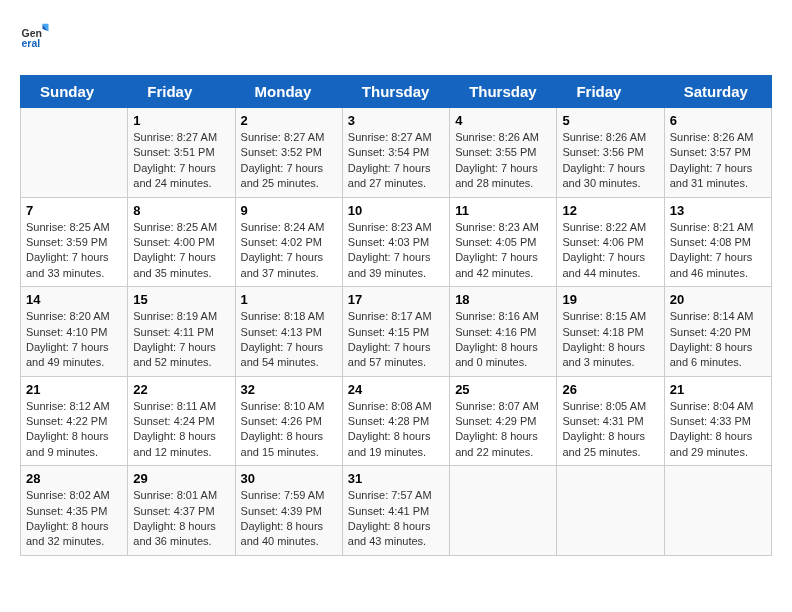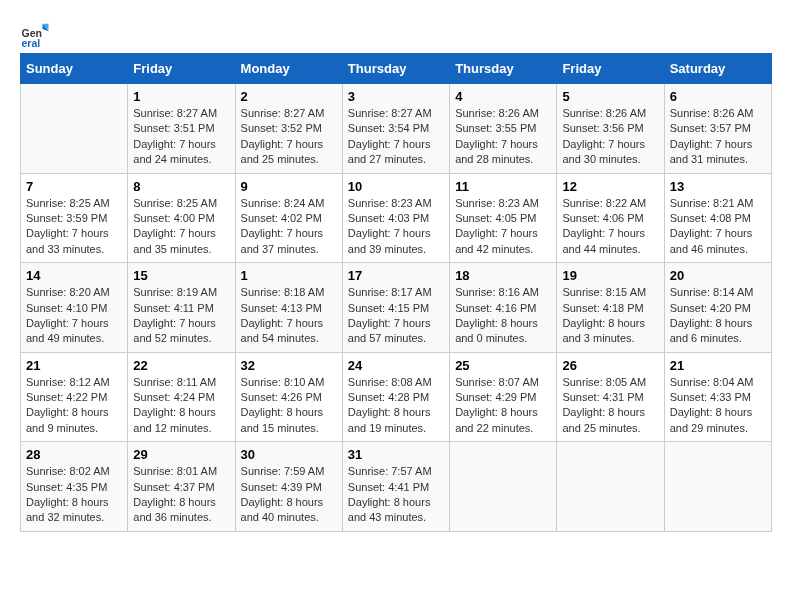--- a/index.html
+++ b/index.html
@@ -7,21 +7,21 @@
       font-family: Arial, sans-serif;
       background: #fff;
       width: 792px;
       min-height: 612px;
       padding: 20px;
     }
     .header {
       display: flex;
       justify-content: space-between;
       align-items: flex-start;
-      margin-bottom: 3px;
+      margin-bottom: 25px;
       text-align: right;
     }
     .logo {
       display: flex;
       align-items: center;
     }
     .logo-text {
       display: flex;
       flex-direction: column;
       font-size: 18px;
@@ -48,23 +48,23 @@
       color: #555;
     }
     table {
       width: 100%;
       border-collapse: collapse;
       font-size: 11px;
     }
     thead tr th {
       background-color: #1565c0;
       color: #fff;
-      padding: 7px 5px;
+      padding: 7px 19px;
       text-align: left;
-      font-size: 13px;
+      font-size: 15px;
       font-weight: bold;
       border: 1px solid #1565c0;
     }
     tbody tr td {
       border: 1px solid #ccc;
       padding: 5px 5px;
       vertical-align: top;
       min-height: 80px;
       width: calc(100% / 7);
     }

